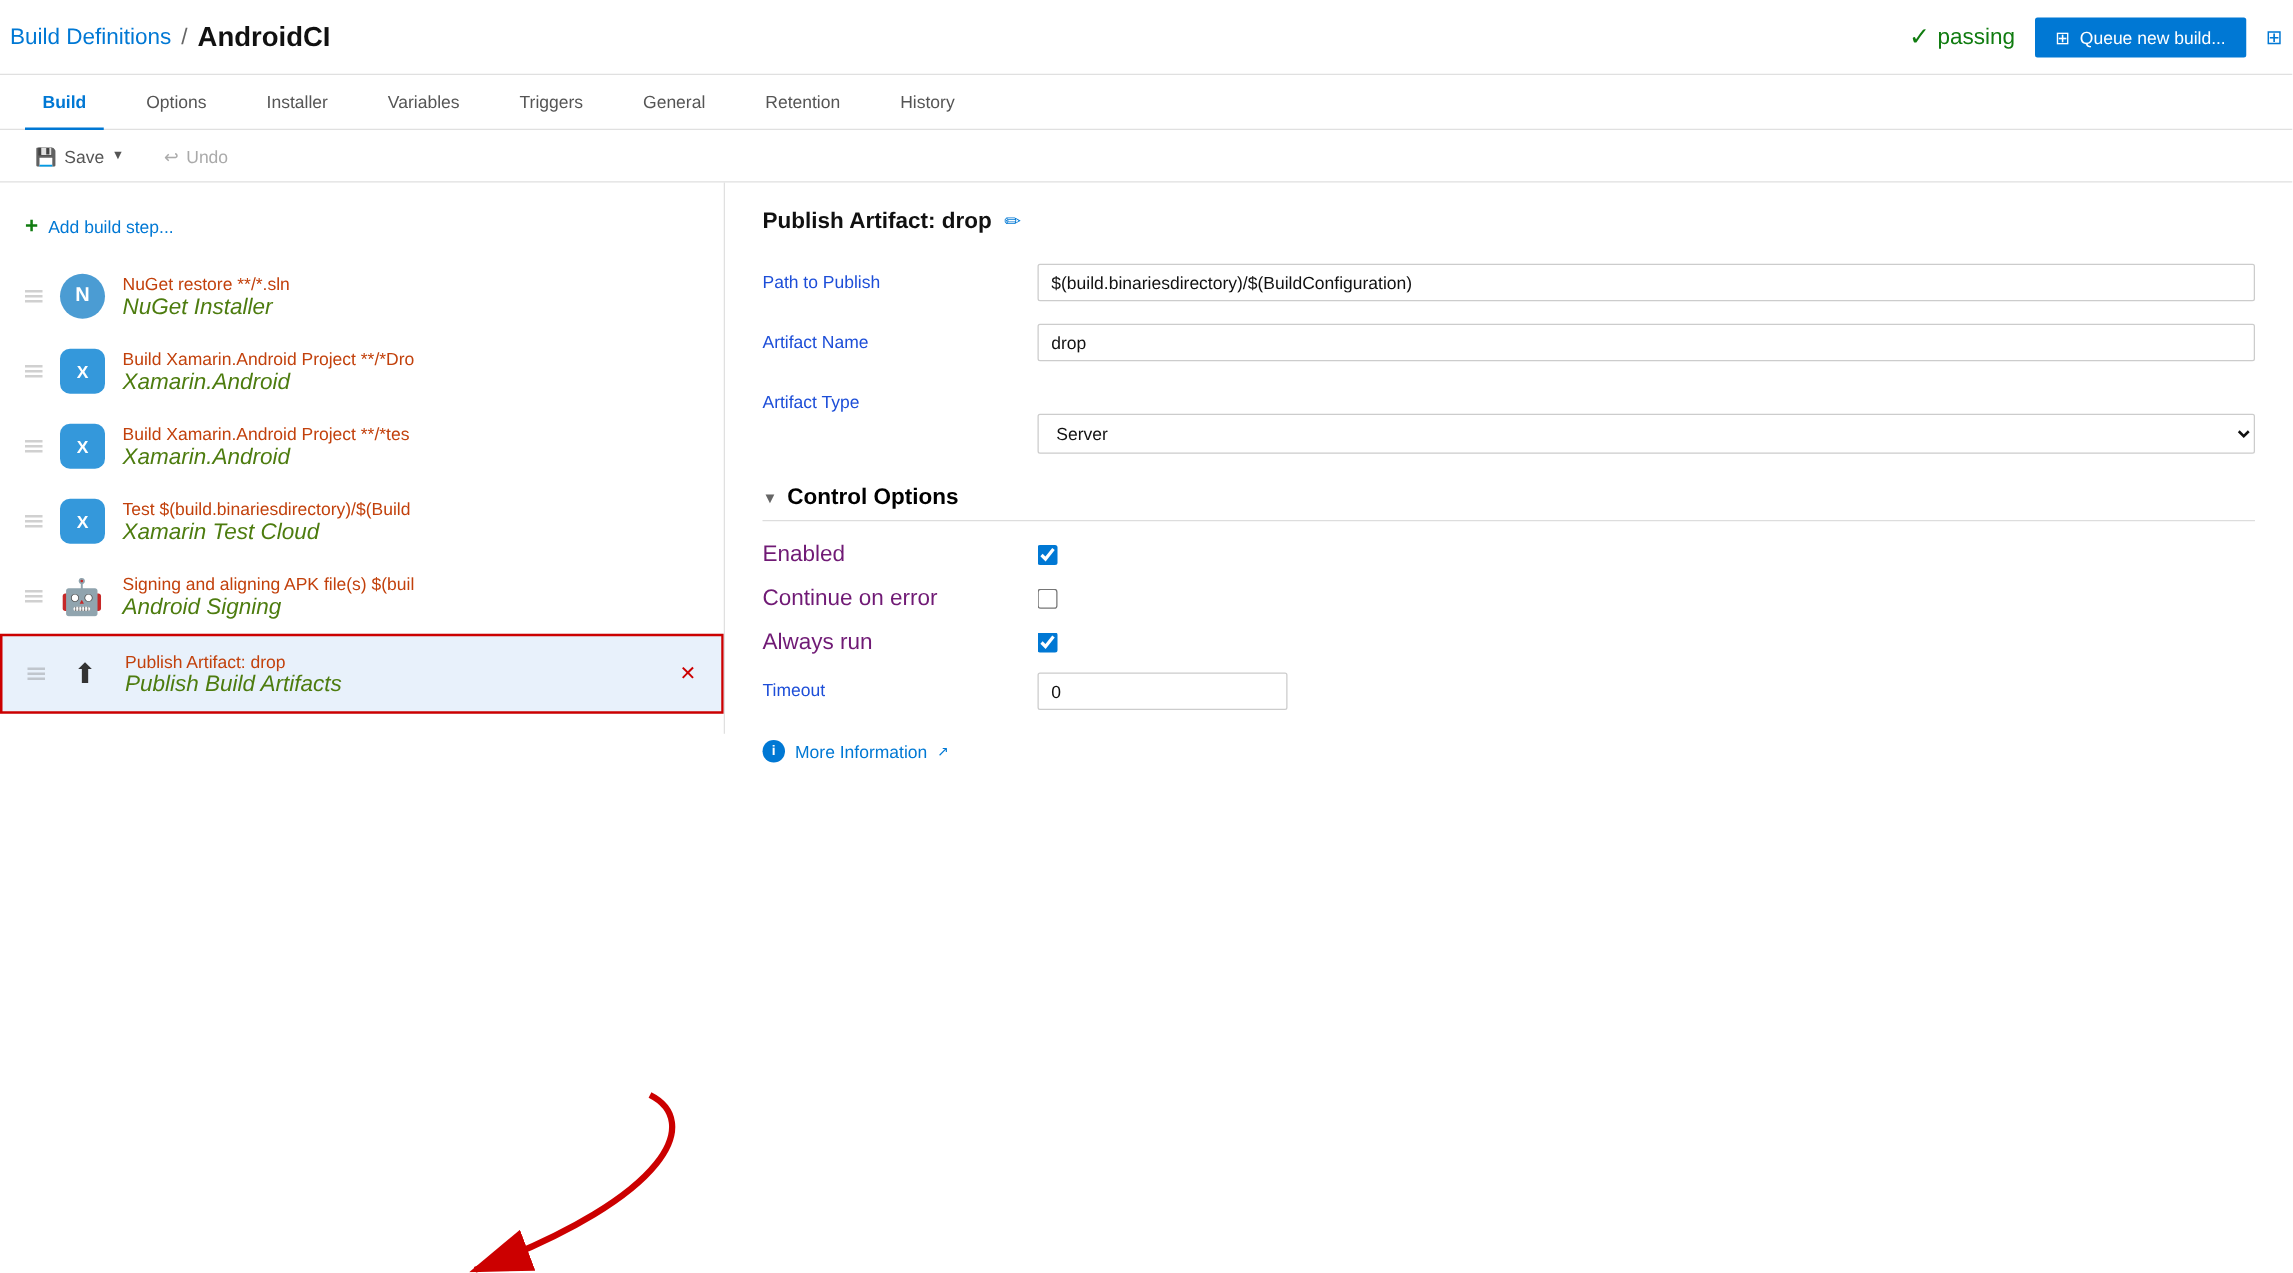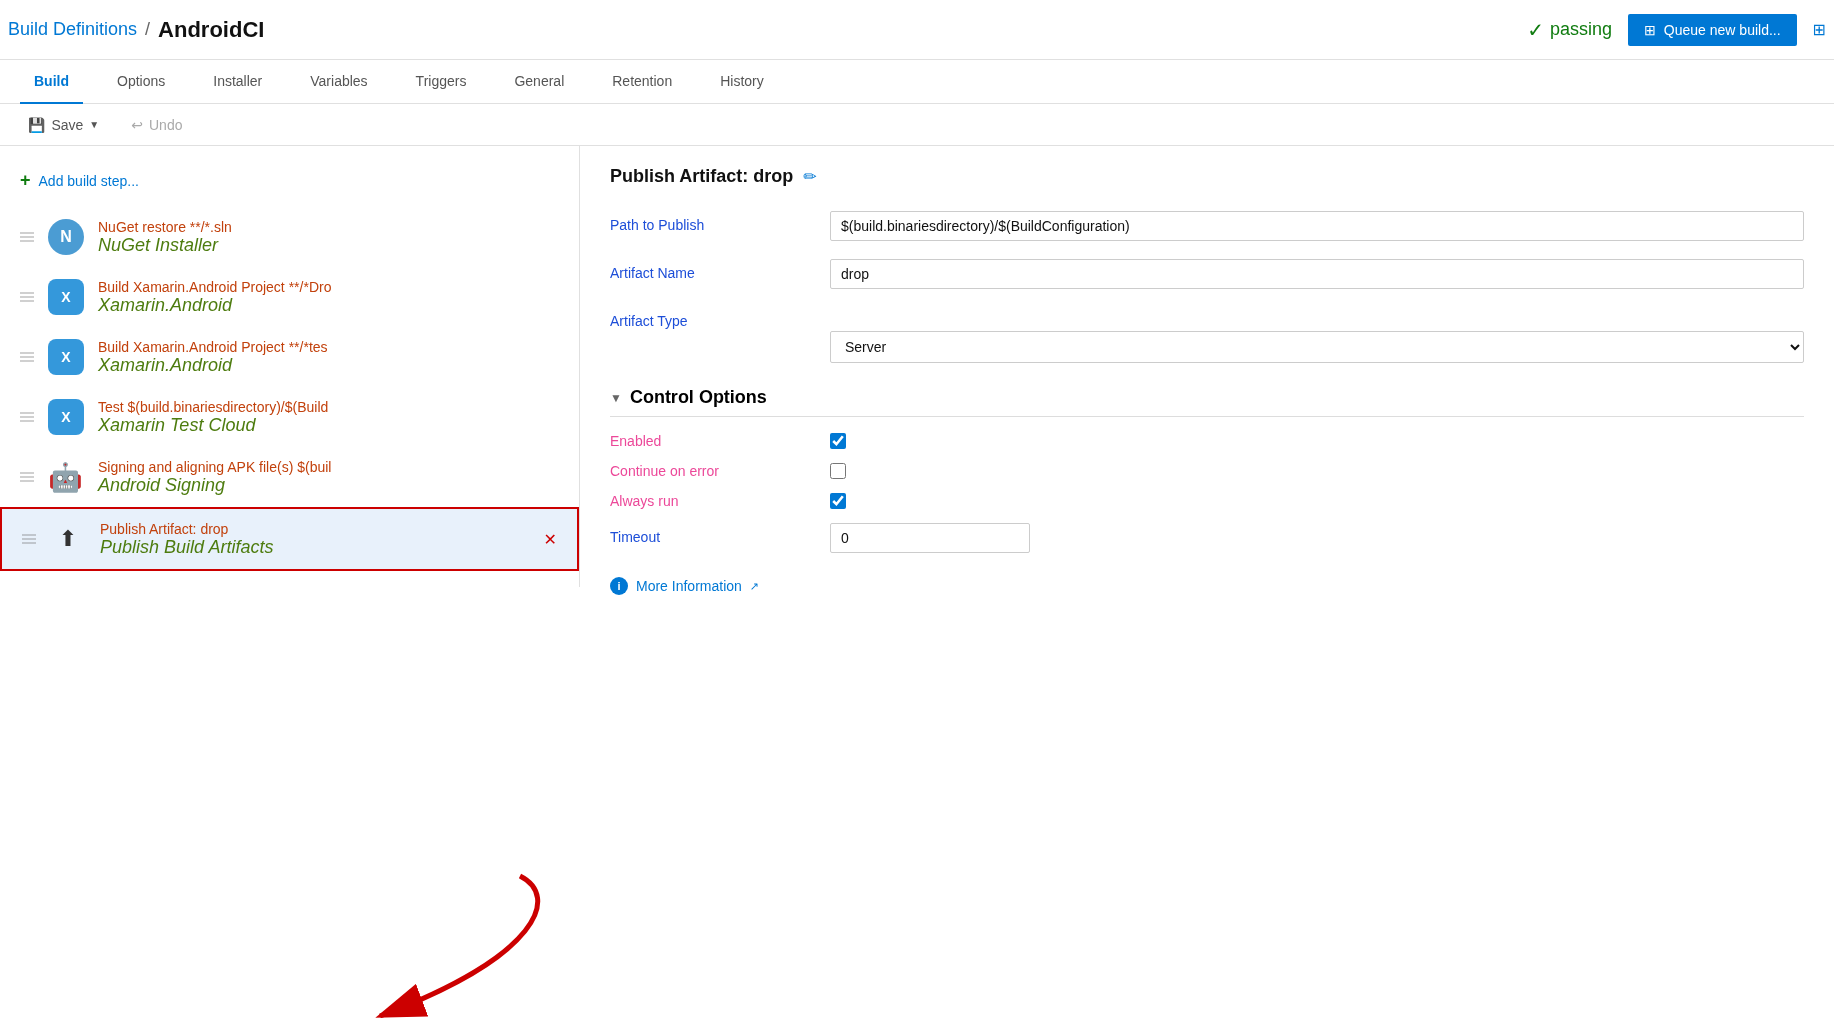--- a/index.html
+++ b/index.html
@@ -291,22 +291,22 @@
     
     .checkbox-row {
       display: flex;
       align-items: center;
       margin-bottom: 14px;
       gap: 20px;
     }
     .checkbox-label {
       width: 200px;
       flex-shrink: 0;
-      color: #ec4899;
-      font-size: 14px;
+      color: #701a75;
+      font-size: 18px;
     }
     .checkbox-input {
       width: 16px;
       height: 16px;
       cursor: pointer;
       accent-color: #0078d4;
     }
 
     
     .more-info {

